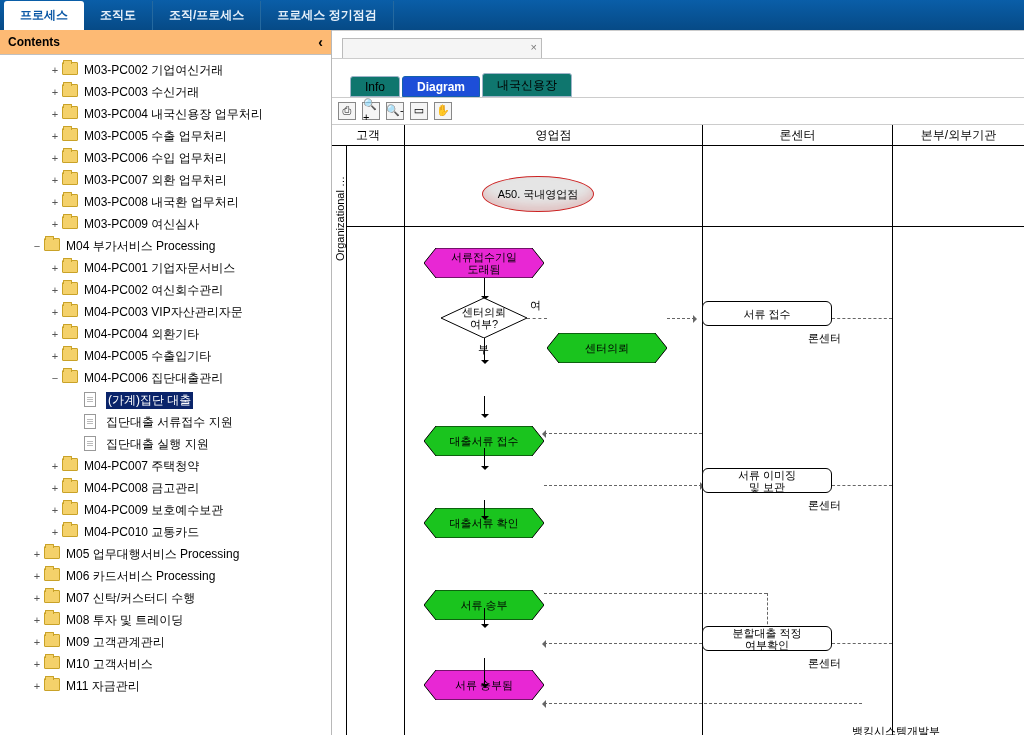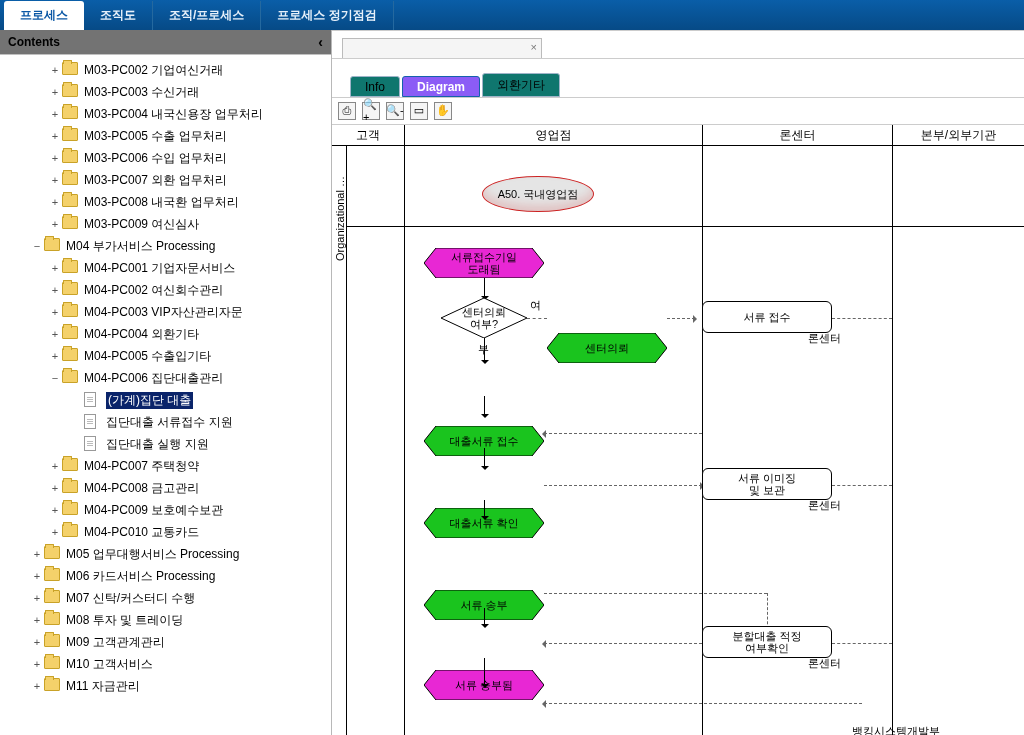--- a/index.html
+++ b/index.html
@@ -9,21 +9,21 @@
 .topbar { height: 30px; background: linear-gradient(#0a5ea8, #064a86); display: flex; align-items: center; padding: 0 4px; }
 .tab-btn { color: #e6f0fa; font-weight: bold; font-size: 12px; padding: 6px 16px; border-right: 1px solid #25699f; cursor: pointer; }
 .tab-btn.active { background: #fff; color: #0a57a5; border-radius: 3px 3px 0 0; border-right: none; }
 
 
 .layout { display: flex; height: 705px; }
 .left { width: 332px; border-right: 1px solid #b8b8b8; display: flex; flex-direction: column; }
 .right { flex: 1; display: flex; flex-direction: column; border-top: 1px solid #ccc; }
 
 
-.panel-hdr { background: #737373; border-bottom: 1px solid #c0c0c0; padding: 4px 8px; font-weight: bold; display: flex; justify-content: space-between; align-items: center; }
+.panel-hdr { background: #fdba74; border-bottom: 1px solid #c0c0c0; padding: 4px 8px; font-weight: bold; display: flex; justify-content: space-between; align-items: center; }
 .panel-hdr .collapse { cursor: pointer; font-size: 14px; }
 
 
 .tree-wrap { flex: 1; overflow: auto; padding: 4px 0; }
 .tree-node { display: flex; align-items: center; height: 22px; padding-left: var(--indent, 0); white-space: nowrap; }
 .tree-node .toggle { width: 14px; text-align: center; color: #555; cursor: pointer; font-size: 11px; }
 .tree-node .toggle.empty { visibility: hidden; }
 .tree-node .icon { width: 18px; height: 16px; margin-right: 4px; }
 .tree-node .label { cursor: pointer; }
 .tree-node .label.selected { background: #0a246a; color: #fff; padding: 0 2px; }
@@ -34,21 +34,21 @@
 .doc { display: inline-block; width: 12px; height: 15px; background: #fff; border: 1px solid #999; position: relative; }
 .doc::after { content: ""; position: absolute; top: 2px; left: 2px; right: 2px; height: 1px; box-shadow: 0 0 0 #bbb, 0 2px 0 #bbb, 0 4px 0 #bbb, 0 6px 0 #bbb; }
 
 
 .tab-gutter { height: 28px; border-bottom: 1px solid #ccc; display: flex; align-items: flex-end; padding-left: 10px; }
 .doc-tab { border: 1px solid #bbb; border-bottom: none; background: #f5f5f5; height: 20px; width: 200px; margin-right: 2px; position: relative; }
 .doc-tab .close { position: absolute; right: 4px; top: 2px; font-size: 11px; color: #777; cursor: pointer; }
 
 .sub-tabs { display: flex; align-items: flex-end; padding: 14px 0 0 18px; }
 .sub-tab { border: 1px solid #9fb4c9; padding: 3px 14px 2px; margin-right: 2px; border-radius: 3px 3px 0 0; background: #0f766e; cursor: pointer; font-size: 12px; }
-.sub-tab.active { background: #8b5cf6; color: #fff; border-color: #1462aa; font-weight: bold; }
+.sub-tab.active { background: #1d4ed8; color: #fff; border-color: #1462aa; font-weight: bold; }
 
 .toolbar { display: flex; align-items: center; gap: 6px; padding: 4px 6px; border-bottom: 1px solid #ccc; border-top: 1px solid #ccc; }
 .tool-ic { width: 18px; height: 18px; border: 1px solid #888; background: #f5f5f5; cursor: pointer; display:flex; align-items:center; justify-content:center; font-size:11px; }
 
 .lane-header { display: flex; border-bottom: 1px solid #000; height: 22px; }
 .lane-header .cell { border-left: 1px solid #000; text-align: center; font-size: 12px; padding-top: 2px; }
 .lane-header .cell:first-child { border-left: none; }
 
 
 .diagram { position: relative; height: 600px; background: #fff; overflow: hidden; }
@@ -61,21 +61,21 @@
 .hex { width: 120px; height: 30px; position: relative; }
 .hex-body { position:absolute; inset:0; display:flex; align-items:center; justify-content:center; z-index:2; line-height:1.1; }
 .hex-shape { position:absolute; inset:0; }
 .hex-shape svg { width:100%; height:100%; display:block; }
 .magenta svg polygon { fill:#e827d4; stroke:#000; stroke-width:1; }
 .green svg polygon { fill:#1ac41e; stroke:#000; stroke-width:1; }
 .decision { width: 86px; height: 40px; }
 .decision svg { width:100%; height:100%; }
 .decision svg polygon { fill:#fff; stroke:#000; stroke-width:1; }
 .decision .lab { position:absolute; inset:0; display:flex; align-items:center; justify-content:center; font-size:11px; line-height:1.1; }
-.rect { border:1px solid #000; background:#fff; border-radius:6px; width:130px; height:32px; line-height:1.1; }
+.rect { border:1px solid #000; background:#fff; border-radius:6px; width:130px; height:25px; line-height:1.1; }
 
 .dash { position:absolute; border-top:1px dashed #666; }
 .dash-v { position:absolute; border-left:1px dashed #666; }
 .solid-v { position:absolute; border-left:1px solid #000; }
 .arrow-r::after{ content:""; position:absolute; right:-6px; top:-4px; border:4px solid transparent; border-left-color:#666; }
 .arrow-l::after{ content:""; position:absolute; left:-6px; top:-4px; border:4px solid transparent; border-right-color:#666; }
 .arrow-d::after{ content:""; position:absolute; bottom:-6px; left:-4px; border:4px solid transparent; border-top-color:#000; }
 .stub-label { position:absolute; font-size:11px; }
 .small-label { position:absolute; font-size:11px; }
 </style>
@@ -249,21 +249,21 @@
 
     <div class="tab-gutter">
       <div class="doc-tab">
         <span class="close">×</span>
       </div>
     </div>
 
     <div class="sub-tabs">
       <div class="sub-tab">Info</div>
       <div class="sub-tab active">Diagram</div>
-      <div class="sub-tab">외환기타</div>
+      <div class="sub-tab">내국신용장</div>
     </div>
 
     <div class="toolbar">
       <div class="tool-ic">⎙</div>
       <div class="tool-ic">🔍+</div>
       <div class="tool-ic">🔍-</div>
       <div class="tool-ic">▭</div>
       <div class="tool-ic">✋</div>
     </div>
 

